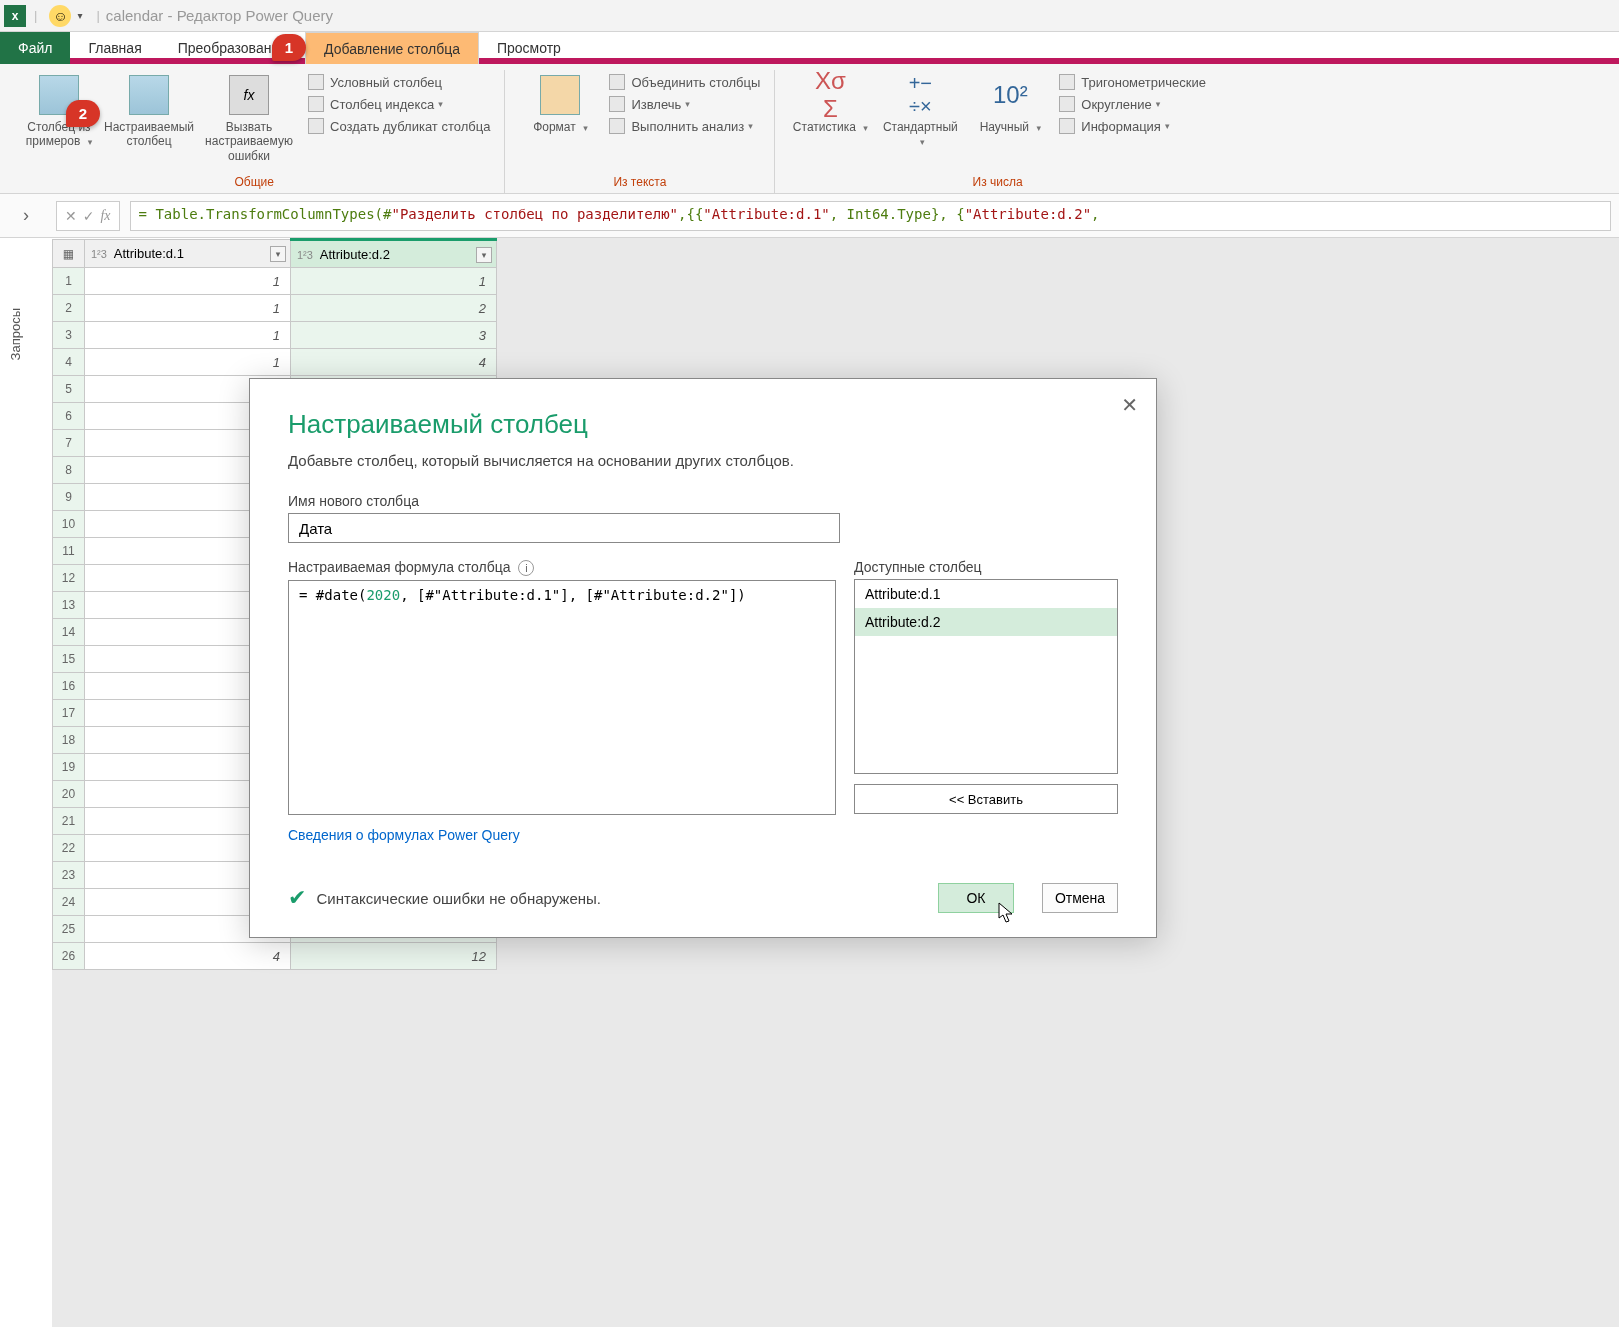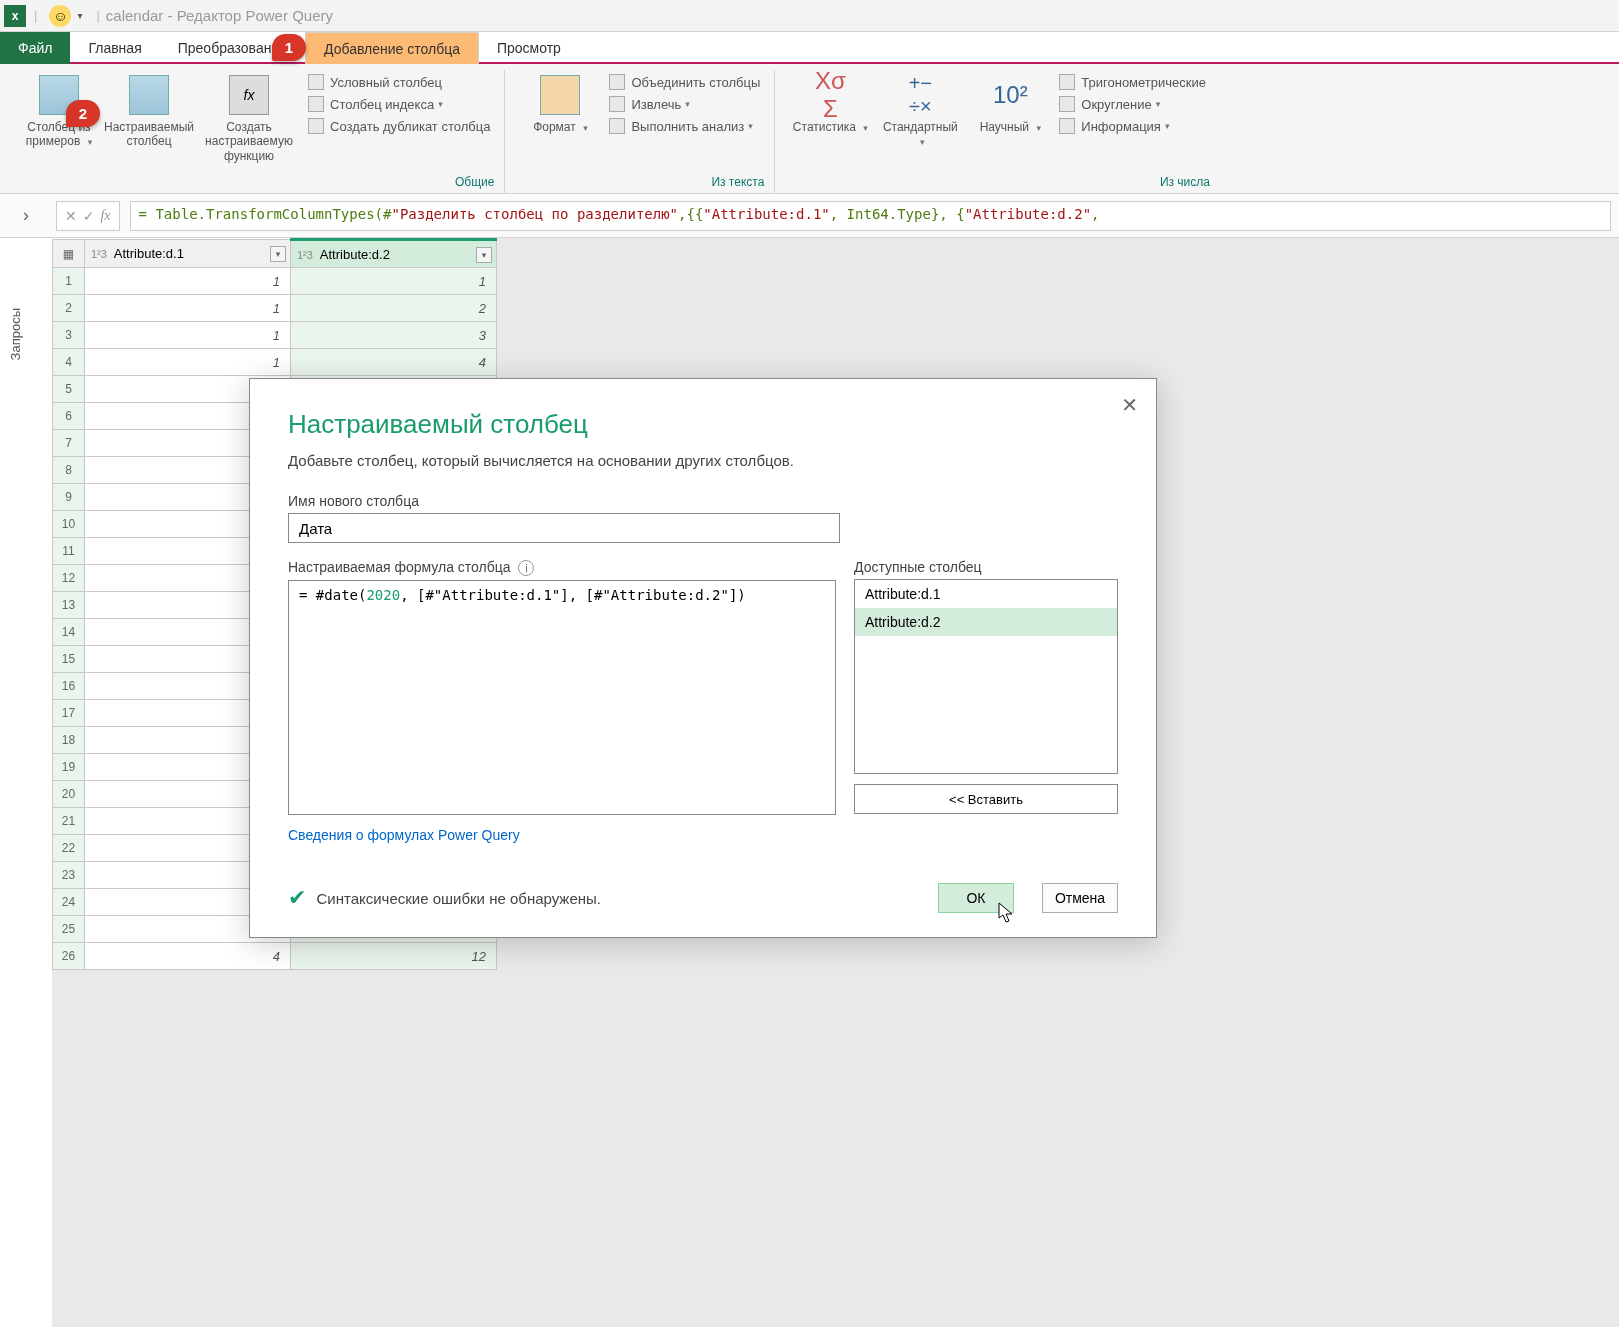--- a/index.html
+++ b/index.html
@@ -7,30 +7,30 @@
 
 
 .title-bar { height: 32px; display: flex; align-items: center; background: #f3f3f3; border-bottom: 1px solid #d4d4d4; padding: 0 4px; }
 .excel-icon { width: 22px; height: 22px; background: #217346; color: #fff; display: flex; align-items: center; justify-content: center; font-size: 12px; font-weight: bold; margin-right: 2px; }
 .smiley { width: 22px; height: 22px; background: #ffd966; border-radius: 50%; margin: 0 6px; display:flex; align-items:center; justify-content:center; font-size:14px; }
 .title-dropdown { font-size: 10px; color: #555; margin-right: 8px; }
 .title-sep { color: #bbb; margin: 0 6px; }
 .title-text { color: #999; font-size: 15px; }
 
 
-.tabs { height: 32px; display: flex; background: #fff; border-bottom: 2px solid #be185d; }
+.tabs { height: 32px; display: flex; background: #fff; border-bottom: 6px solid #be185d; }
 .tab { padding: 0 18px; height: 32px; line-height: 32px; font-size: 14px; color: #333; cursor: pointer; position: relative; }
 .tab.file { background: #217346; color: #fff; }
 .tab.active { background: #fdba74; border: 1px solid #d4d4d4; border-bottom: none; }
 
 
 .ribbon { height: 130px; display: flex; background: #f5f5f5; border-bottom: 1px solid #d4d4d4; padding: 6px 4px 0; }
 .ribbon-group { display: flex; flex-direction: column; border-right: 1px solid #d4d4d4; padding: 0 10px; }
 .ribbon-group-items { display: flex; flex: 1; align-items: flex-start; }
-.ribbon-group-label { text-align: right; font-size: 12px; color: #0f766e; padding: 4px 0; }
+.ribbon-group-label { text-align: center; font-size: 12px; color: #c2410c; padding: 4px 0; }
 .ribbon-big { display: flex; flex-direction: column; align-items: center; justify-content: flex-start; width: 90px; padding: 4px 4px 0; text-align: center; cursor: pointer; }
 .ribbon-big-icon { width: 42px; height: 42px; display: flex; align-items: center; justify-content: center; margin-bottom: 4px; }
 .ribbon-big-label { font-size: 12px; color: #555; line-height: 1.2; }
 .ribbon-small-col { display: flex; flex-direction: column; justify-content: flex-start; gap: 6px; padding: 4px; }
 .ribbon-small { display: flex; align-items: center; font-size: 13px; color: #555; cursor: pointer; white-space: nowrap; }
 .ribbon-small-icon { width: 18px; height: 18px; margin-right: 6px; display:inline-block; }
 .dd { font-size: 9px; color: #777; margin-left: 4px; }
 
 
 .fb-area { display: flex; height: 44px; border-bottom: 1px solid #d4d4d4; align-items: center; background: #fafafa; }
@@ -132,21 +132,21 @@
       <div class="ribbon-big">
         <div class="ribbon-big-icon">
             <div class="ico-table"></div>
           </div>
         <div class="ribbon-big-label">Настраиваемый столбец</div>
       </div>
       <div class="ribbon-big" style="width:110px">
         <div class="ribbon-big-icon">
             <div class="ico-fx">fx</div>
           </div>
-        <div class="ribbon-big-label">Создать настраиваемую функцию</div>
+        <div class="ribbon-big-label">Вызвать настраиваемую ошибки</div>
       </div>
       <div class="ribbon-small-col">
         <div class="ribbon-small">
             <span class="ribbon-small-icon ico-small-generic"></span>
             <span>Условный столбец</span>
           </div>
         <div class="ribbon-small">
             <span class="ribbon-small-icon ico-small-generic"></span>
             <span>Столбец индекса</span> 
             <span class="dd">▾</span>

